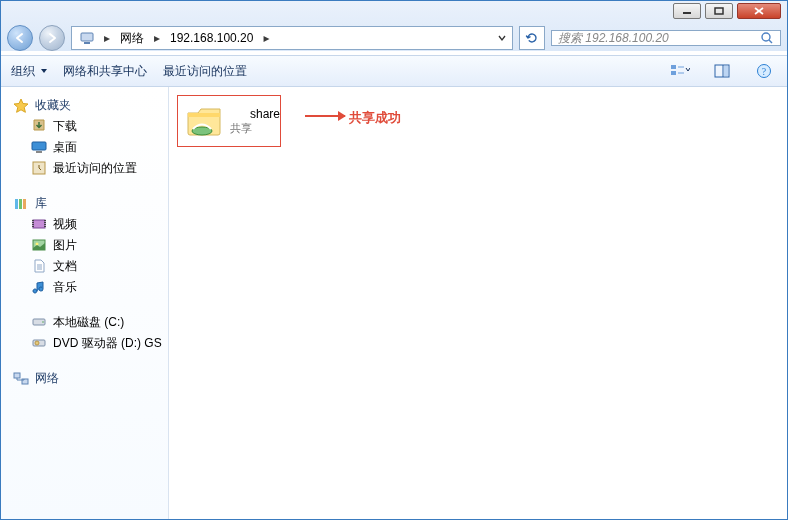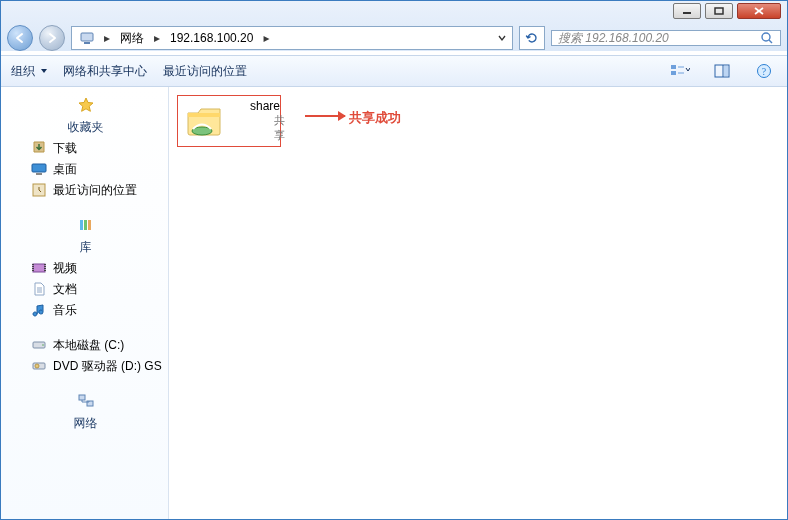--- a/index.html
+++ b/index.html
@@ -29,31 +29,31 @@
   .searchbox .ph { white-space: nowrap; overflow:hidden; text-overflow:ellipsis; }
 
   .toolbar { height: 32px; background: linear-gradient(#f7fbff,#e5eefb); border-top: 1px solid #c6d6ea; border-bottom: 1px solid #c6d6ea; display:flex; align-items:center; padding: 11px 10px; gap: 16px; }
   .tb-item { color:#14305a; display:flex; align-items:center; gap:4px; cursor:pointer; }
   .tb-spacer { flex:1; }
   .tb-iconbtn { width:26px; height:22px; display:flex; align-items:center; justify-content:center; cursor:pointer; }
 
   .body { flex:1; display:flex; min-height:0; }
   .sidebar { width: 168px; border-right: 1px solid #d9e3f0; padding: 8px 0; overflow:hidden; background: linear-gradient(#fff,#f7fbff); }
   .side-group { margin-bottom: 14px; }
-  .side-head { display:flex; align-items:center; gap:6px; padding: 2px 10px 2px 12px; color:#1e3b66; cursor:pointer;flex-direction:column; }
+  .side-head { display:flex; align-items:center; gap:6px; padding: 2px 10px 2px 12px; color:#1e3b66; cursor:pointer; }
   .side-head svg, .side-item svg { flex-shrink:0; }
   .side-item { display:flex; align-items:flex-start; gap:6px; padding: 2px 10px 2px 30px; color:#000; cursor:pointer; white-space:nowrap; overflow:hidden; }
 
   .content { flex:1; position:relative; background:#fff; padding: 14px; }
   .folder-item { position:absolute; left:180px; top:98px; width:104px; height:52px; border:1px solid #e04b3a; display:flex; align-items:center; padding:4px 6px; gap:6px; cursor:pointer; }
   
   .folder-item { left: 8px; top: 8px; }
   .folder-icon-large { width:40px; height:40px; position:relative; }
   .folder-text .name { color:#000;margin-left:20px; }
-  .folder-text .sub { color:#777; font-size:11px;margin-left:44px; }
+  .folder-text .sub { color:#777; font-size:11px; }
 
   .annot-arrow { position:absolute; left:136px; top:28px; width:40px; height:2px; background:#e04b3a; }
   .annot-arrow::after { content:""; position:absolute; right:-1px; top:-4px; width:0;height:0; border-left:8px solid #e04b3a; border-top:5px solid transparent; border-bottom:5px solid transparent; }
   .annot-text { position:absolute; left:180px; top:22px; color:#e04b3a; font-size:13px;font-weight:bold; }
 
   .tri { width:0;height:0;border-left:3px solid transparent;border-right:3px solid transparent;border-top:4px solid #14305a; display:inline-block; margin-left:2px; }
 </style>
 </head>
 <body>
 
@@ -201,20 +201,28 @@
         </div>
         <div class="side-item">
           <svg width="16" height="16">
               <rect x="2" y="4" width="12" height="8" fill="#c58cd6" stroke="#7b4896"></rect>
               <path d="M2 4v8M14 4v8" stroke="#444" stroke-width="2" stroke-dasharray="1,1"></path>
             </svg>
           <span>视频</span>
         </div>
         <div class="side-item">
           <svg width="16" height="16">
+              <rect x="2" y="3" width="12" height="10" fill="#a3d4a3" stroke="#4c8f4c"></rect>
+              <circle cx="6" cy="7" r="1.5" fill="#fff27a"></circle>
+              <path d="M2 11l4-3 3 2 5-4v7H2z" fill="#4c8f4c"></path>
+            </svg>
+          <span>图片</span>
+        </div>
+        <div class="side-item">
+          <svg width="16" height="16">
               <path d="M4 2h6l3 3v9H4z" fill="#fff" stroke="#8fa7c6"></path>
               <path d="M6 7h5M6 9h5M6 11h5" stroke="#8fa7c6"></path>
             </svg>
           <span>文档</span>
         </div>
         <div class="side-item">
           <svg width="16" height="16">
               <path d="M6 12a2 2 0 1 1 0-.01zM6 12V4l6-1v7a2 2 0 1 1-1-1.7" fill="#3d8fd6" stroke="#1f5fa0"></path>
             </svg>
           <span>音乐</span>

